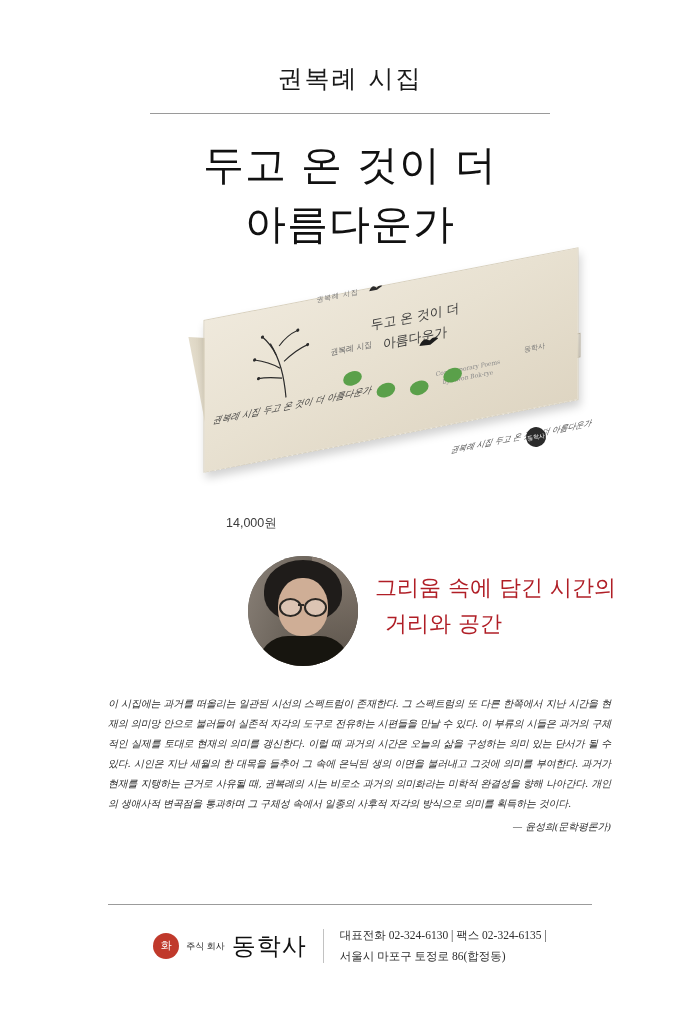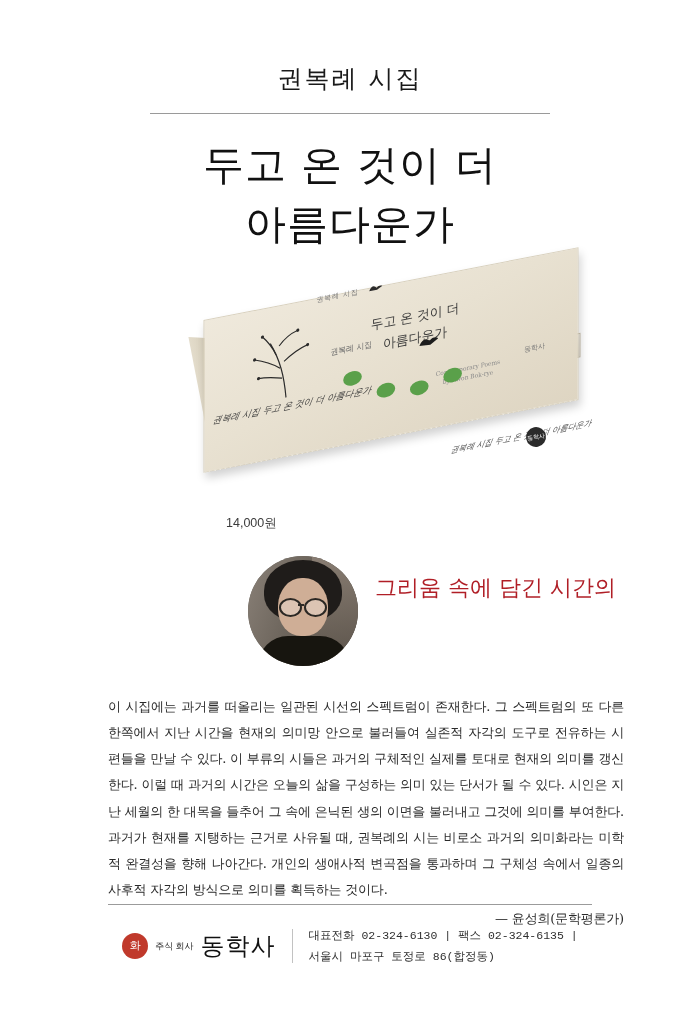--- a/index.html
+++ b/index.html
@@ -297,26 +297,27 @@
     font-size: 22px;
     line-height: 1.65;
     color: #b01e26;
     font-family: "DejaVu Serif", "Liberation Serif", serif;
   }
   .headline-line { display: block; }
   .headline-line.indent { padding-left: 10px; }
 
   
   .review {
-    margin: 20px 28px 0 60px;
-    font-size: 13px;
+    margin: 20px 41px 0 60px;
+    font-size: 10px;
     line-height: 2.02;
     color: #2a2a2a;
     text-align: justify;
     letter-spacing: -0.2px;
+    font-style: italic;
   }
   .review .sig {
     display: block;
     text-align: right;
     margin-top: 2px;
   }
 
   
   .footer-rule {
     position: absolute;
@@ -350,38 +351,38 @@
     color: #fff;
     font-size: 11px;
     line-height: 26px;
     text-align: center;
     font-family: "DejaVu Serif", serif;
   }
   .logo-corp {
     font-size: 9px;
     line-height: 1.2;
     color: #222;
-    font-family: Liberation Serif, serif;
+    font-family: Liberation Sans, sans-serif;
     text-align: right;
   }
   .logo-name {
     font-size: 24px;
     color: #111;
     letter-spacing: 1px;
   }
   .footer-divider {
     width: 1px;
     height: 34px;
     background: #c2c2c2;
   }
   .footer-info {
     font-size: 11.5px;
     line-height: 1.85;
     color: #2e2e2e;
-    font-family: Liberation Mono, monospace;
+    font-family: Liberation Serif, serif;
   }
   .footer-info span { display: block; }
 </style>
 </head>
 <body>
 
 <div class="page">
 
   <div class="header">
     <div class="series-label">권복례 시집</div>
@@ -464,20 +465,21 @@
       <div class="photo-wall"></div>
       <div class="photo-hair"></div>
       <div class="photo-face"></div>
       <div class="photo-glass-l"></div>
       <div class="photo-glass-r"></div>
       <div class="photo-bridge"></div>
       <div class="photo-body"></div>
     </div>
     <div class="headline">
       <span class="headline-line">그리움 속에 담긴 시간의</span>
+      <span class="headline-line indent">거리와 공간</span>
     </div>
   </div>
 
   <div class="review">
     <span>이 시집에는 과거를 떠올리는 일관된 시선의 스펙트럼이 존재한다. 그 스펙트럼의 또 다른 한쪽에서 지난 시간을 현재의 의미망 안으로 불러들여 실존적 자각의 도구로 전유하는 시편들을 만날 수 있다. 이 부류의 시들은 과거의 구체적인 실제를 토대로 현재의 의미를 갱신한다. 이럴 때 과거의 시간은 오늘의 삶을 구성하는 의미 있는 단서가 될 수 있다. 시인은 지난 세월의 한 대목을 들추어 그 속에 은닉된 생의 이면을 불러내고 그것에 의미를 부여한다. 과거가 현재를 지탱하는 근거로 사유될 때, 권복례의 시는 비로소 과거의 의미화라는 미학적 완결성을 향해 나아간다. 개인의 생애사적 변곡점을 통과하며 그 구체성 속에서 일종의 사후적 자각의 방식으로 의미를 획득하는 것이다.</span>
     <span class="sig">— 윤성희(문학평론가)</span>
   </div>
 
   <div class="footer-rule"></div>
   <div class="footer">

